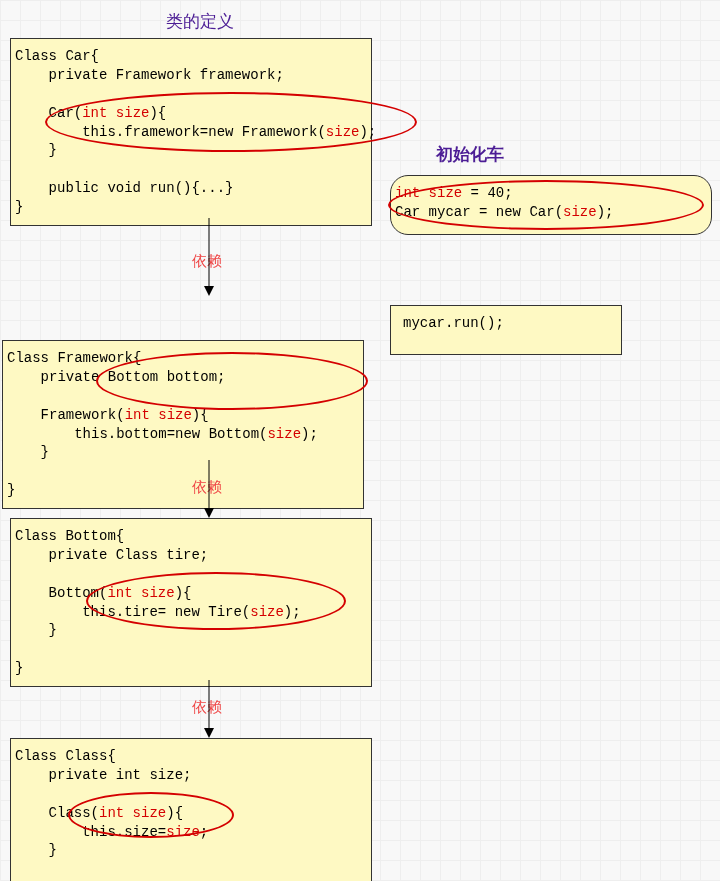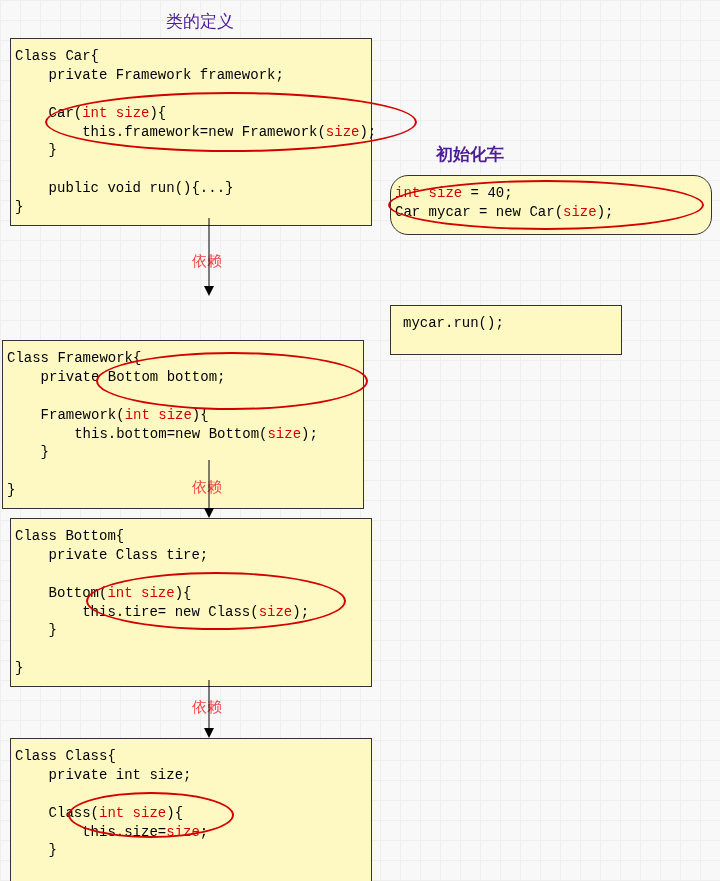--- a/index.html
+++ b/index.html
@@ -69,21 +69,21 @@
 <span>    Framework(</span><span class="hl">int size</span><span>){</span>
 <span>        this.bottom=new Bottom(</span><span class="hl">size</span><span>);</span>
 <span>    }</span>
 <span></span>
 <span>}</span></div>
 
 <div class="codebox" style="left:10px; top:518px; width:362px;"><span>Class Bottom{</span>
 <span>    private Class tire;</span>
 <span></span>
 <span>    Bottom(</span><span class="hl">int size</span><span>){</span>
-<span>        this.tire= new Class(</span><span class="hl">size</span><span>);</span>
+<span>        this.tire= new Tire(</span><span class="hl">size</span><span>);</span>
 <span>    }</span>
 <span></span>
 <span>}</span></div>
 
 <div class="codebox" style="left:10px; top:738px; width:362px;"><span>Class Class{</span>
 <span>    private int size;</span>
 <span></span>
 <span>    Class(</span><span class="hl">int size</span><span>){</span>
 <span>        this.size=</span><span class="hl">size</span><span>;</span>
 <span>    }</span>

